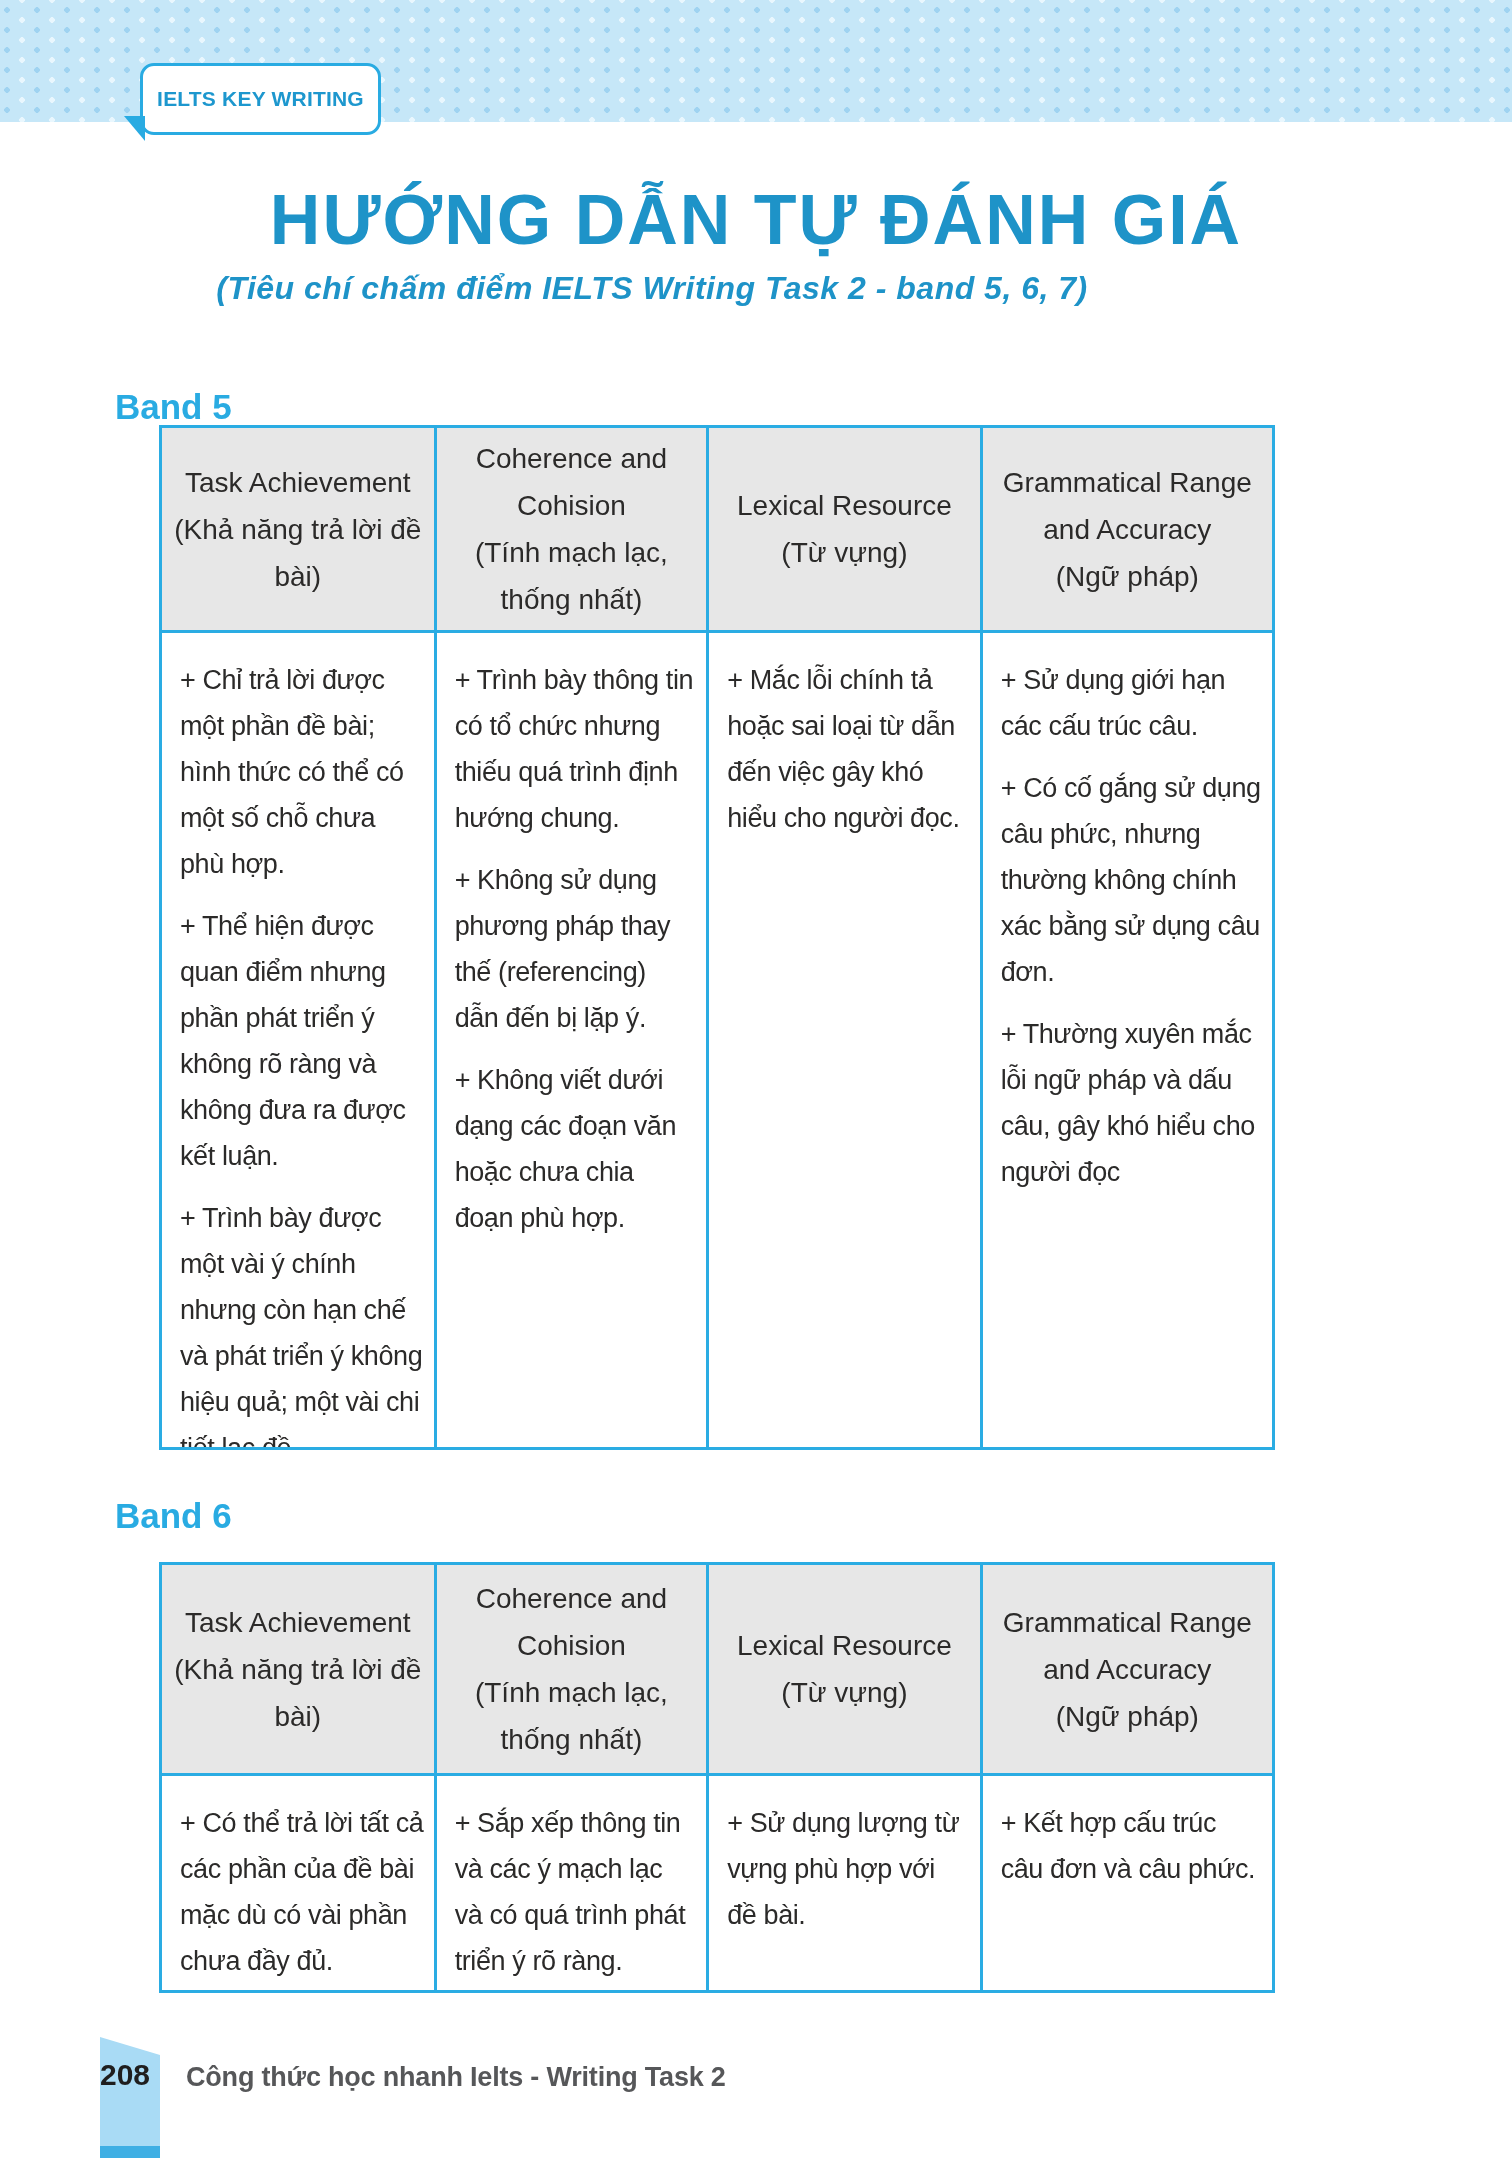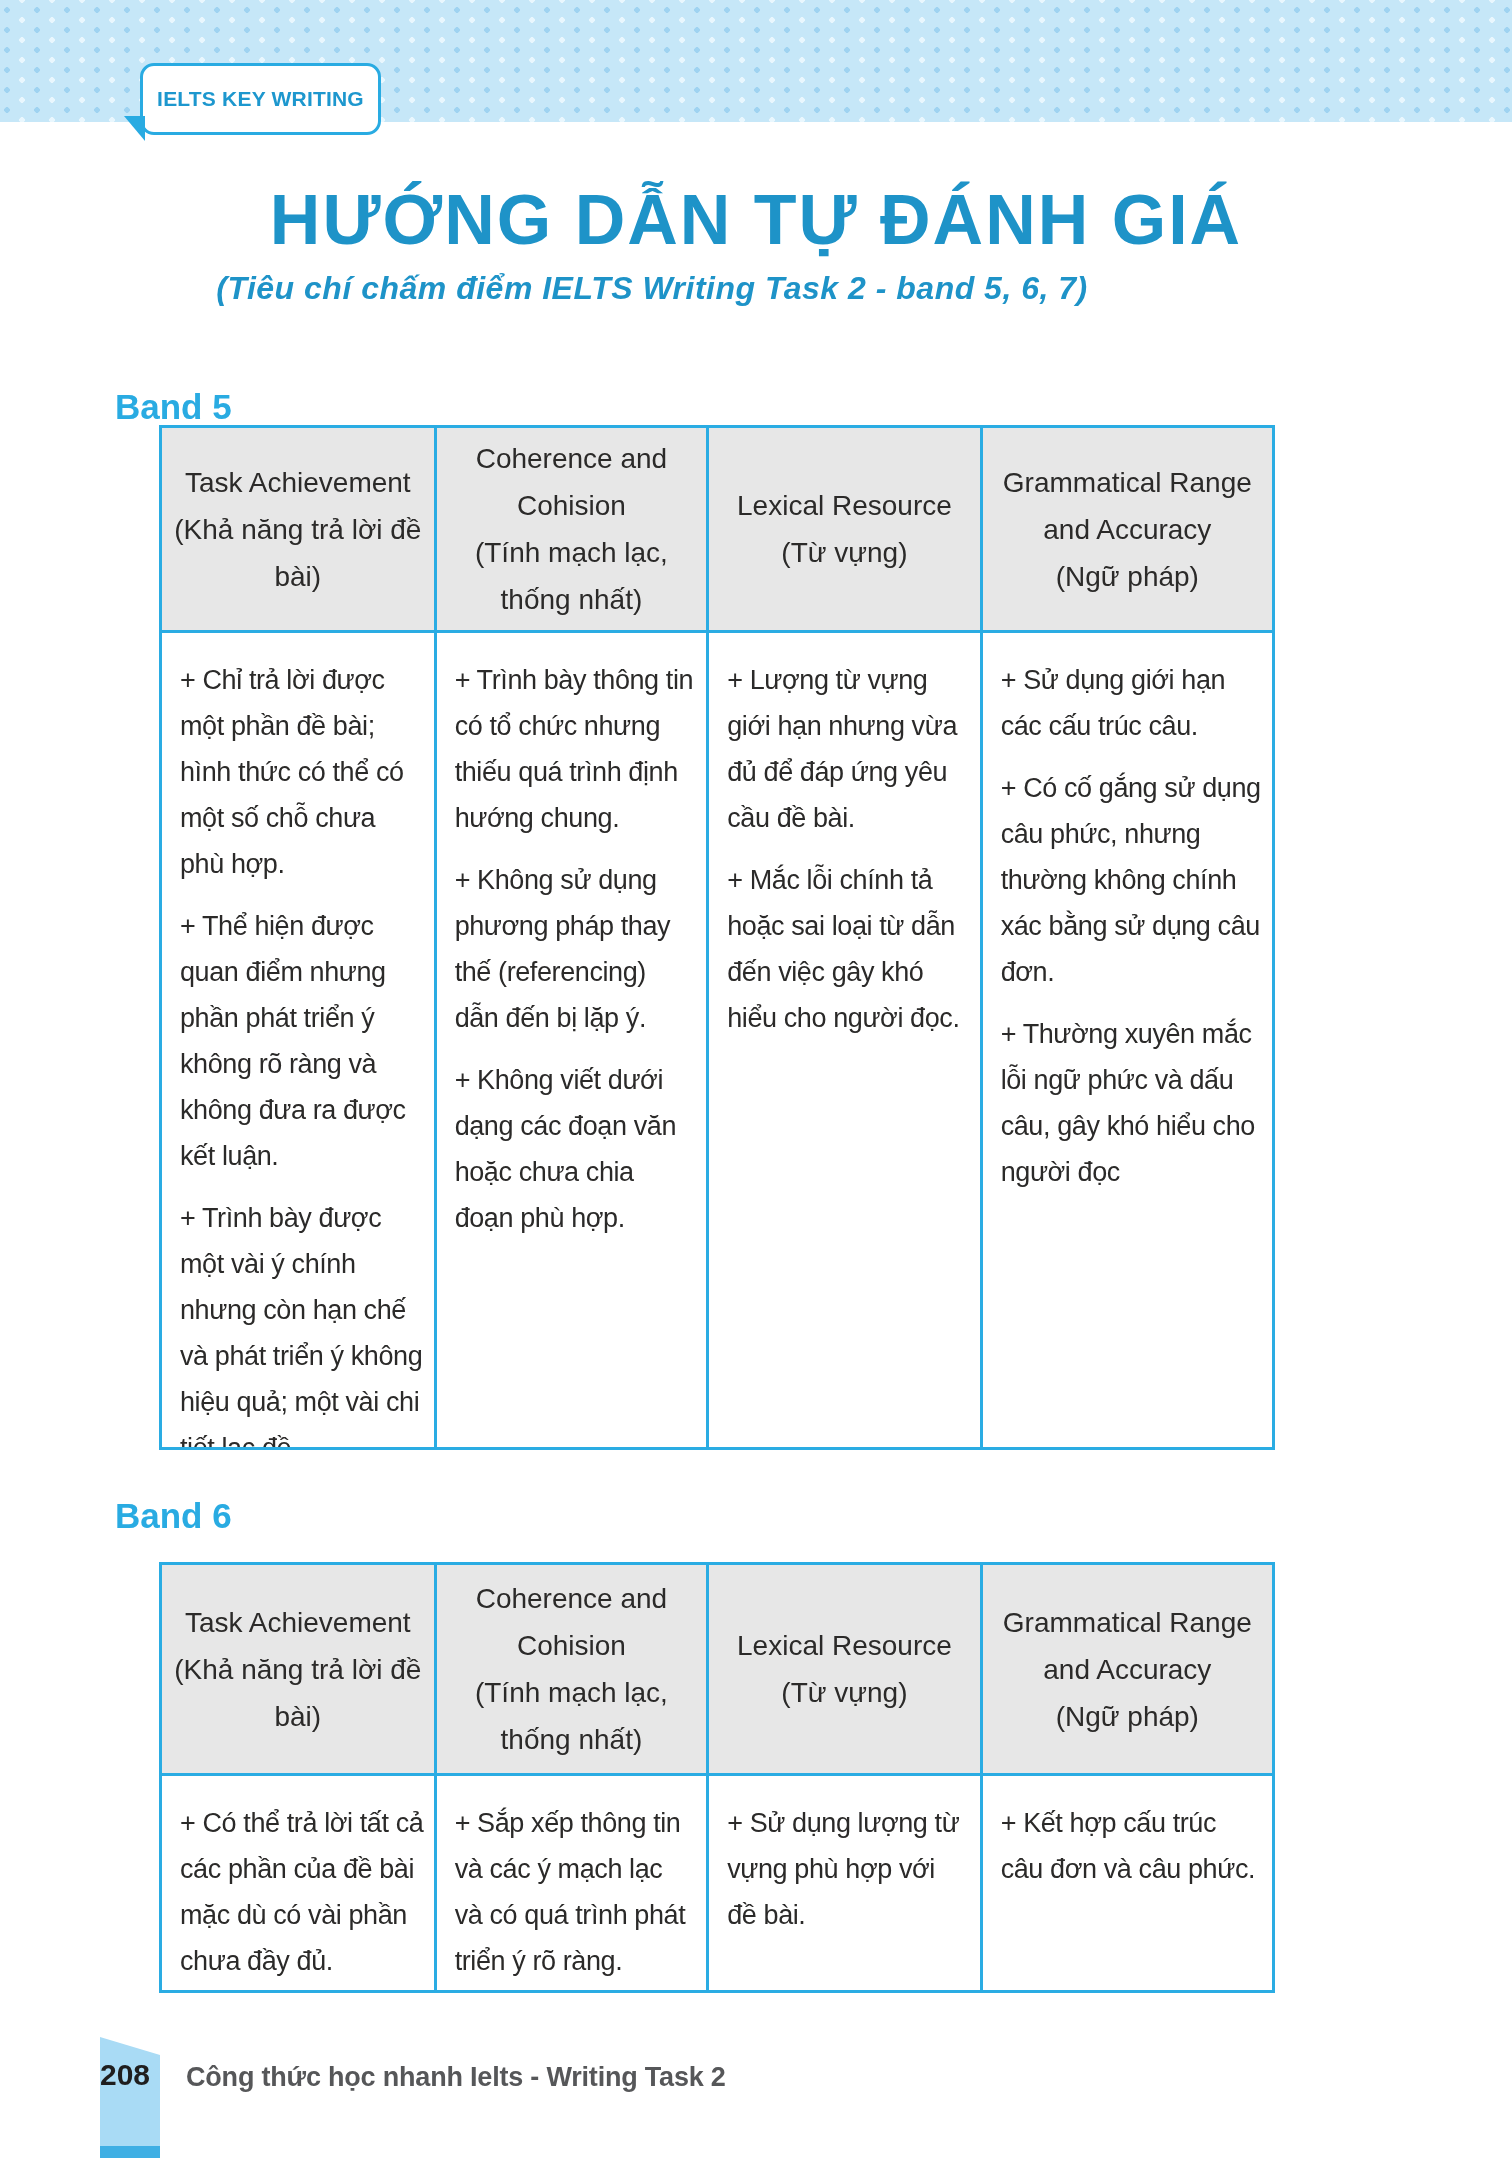--- a/index.html
+++ b/index.html
@@ -140,27 +140,26 @@
         <p class="bullet">+ Chỉ trả lời được một phần đề bài; hình thức có thể có một số chỗ chưa phù hợp.</p>
         <p class="bullet">+ Thể hiện được quan điểm nhưng phần phát triển ý không rõ ràng và không đưa ra được kết luận.</p>
         <p class="bullet">+ Trình bày được một vài ý chính nhưng còn hạn chế và phát triển ý không hiệu quả; một vài chi tiết lạc đề.</p>
       </div>
     <div class="td bl">
         <p class="bullet">+ Trình bày thông tin có tổ chức nhưng thiếu quá trình định hướng chung.</p>
         <p class="bullet">+ Không sử dụng phương pháp thay thế (referencing) dẫn đến bị lặp ý.</p>
         <p class="bullet">+ Không viết dưới dạng các đoạn văn hoặc chưa chia đoạn phù hợp.</p>
       </div>
     <div class="td bl">
-        <p class="bullet">+ Lượng từ vựng giới hạn nhưng vừa đủ để đáp ứng yêu cầu đề bài.</p>
         <p class="bullet">+ Mắc lỗi chính tả hoặc sai loại từ dẫn đến việc gây khó hiểu cho người đọc.</p>
       </div>
     <div class="td bl">
         <p class="bullet">+ Sử dụng giới hạn các cấu trúc câu.</p>
         <p class="bullet">+ Có cố gắng sử dụng câu phức, nhưng thường không chính xác bằng sử dụng câu đơn.</p>
-        <p class="bullet">+ Thường xuyên mắc lỗi ngữ phức và dấu câu, gây khó hiểu cho người đọc</p>
+        <p class="bullet">+ Thường xuyên mắc lỗi ngữ pháp và dấu câu, gây khó hiểu cho người đọc</p>
       </div>
   </div>
 
   <div class="band-label" id="band6-label">Band 6</div>
 
   <div class="rubric-table" id="band6-table">
     <div class="th">
       <div class="hdr-en">Task Achievement</div>
       <div class="hdr-vi">(Khả năng trả lời đề bài)</div>
     </div>

